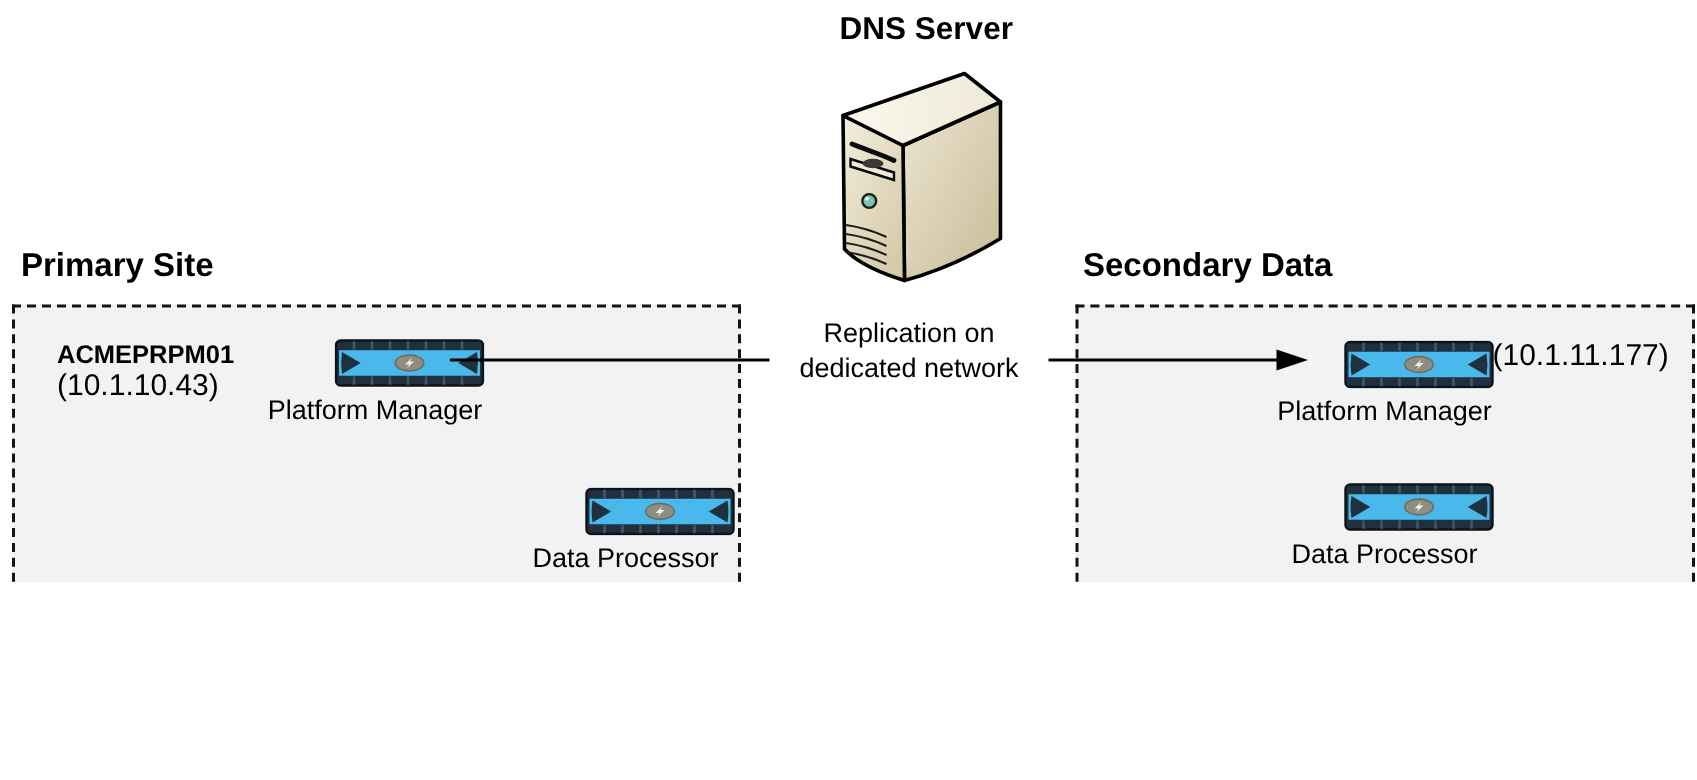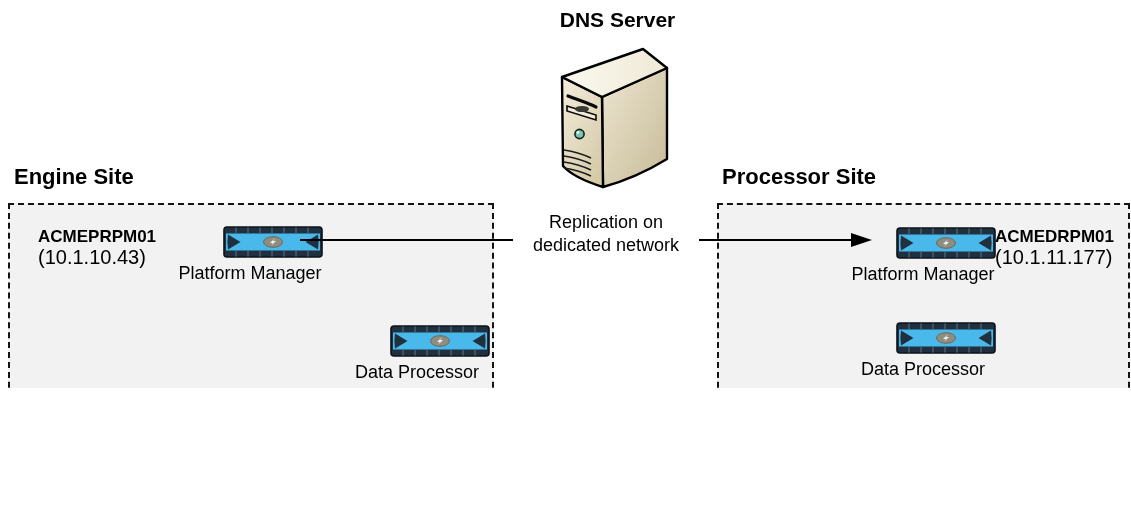--- a/index.html
+++ b/index.html
@@ -139,24 +139,24 @@
   </defs>
 </svg>
 
 <div class="canvas">
 
   <div class="dns-label">DNS Server</div>
   <svg class="dns-icon" viewBox="0 0 112 144">
     <use href="#sym-tower"></use>
   </svg>
 
-  <div class="site-title primary">Engine Site</div>
+  <div class="site-title primary">Primary Site</div>
   <div class="site-box primary"></div>
 
-  <div class="site-title secondary">Processor Site</div>
+  <div class="site-title secondary">Secondary Data</div>
   <div class="site-box secondary"></div>
 
   <div class="arrow-line"></div>
   <div class="arrow-head"></div>
   <div class="replication-label">
     <div>Replication on</div>
     <div>dedicated network</div>
   </div>
 
   <div class="host-block primary">
@@ -175,21 +175,20 @@
 
   <div class="node dp-primary">
     <svg class="appliance" viewBox="0 0 100 32">
         <use href="#sym-appliance"></use>
       </svg>
     <div class="node-label">Data Processor</div>
   </div>
 
 
   <div class="host-block secondary">
-    <div class="host-name">ACMEDRPM01</div>
     <div class="host-ip">(10.1.11.177)</div>
   </div>
 
   <div class="node pm-secondary">
     <svg class="appliance" viewBox="0 0 100 32">
         <use href="#sym-appliance"></use>
       </svg>
     <div class="node-label">Platform Manager</div>
   </div>
 

